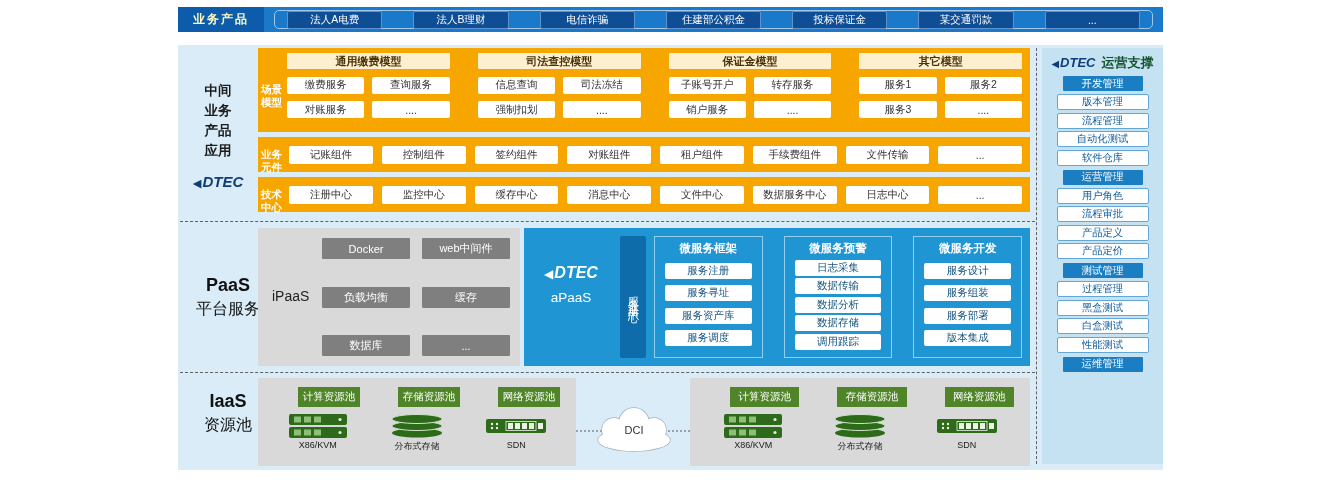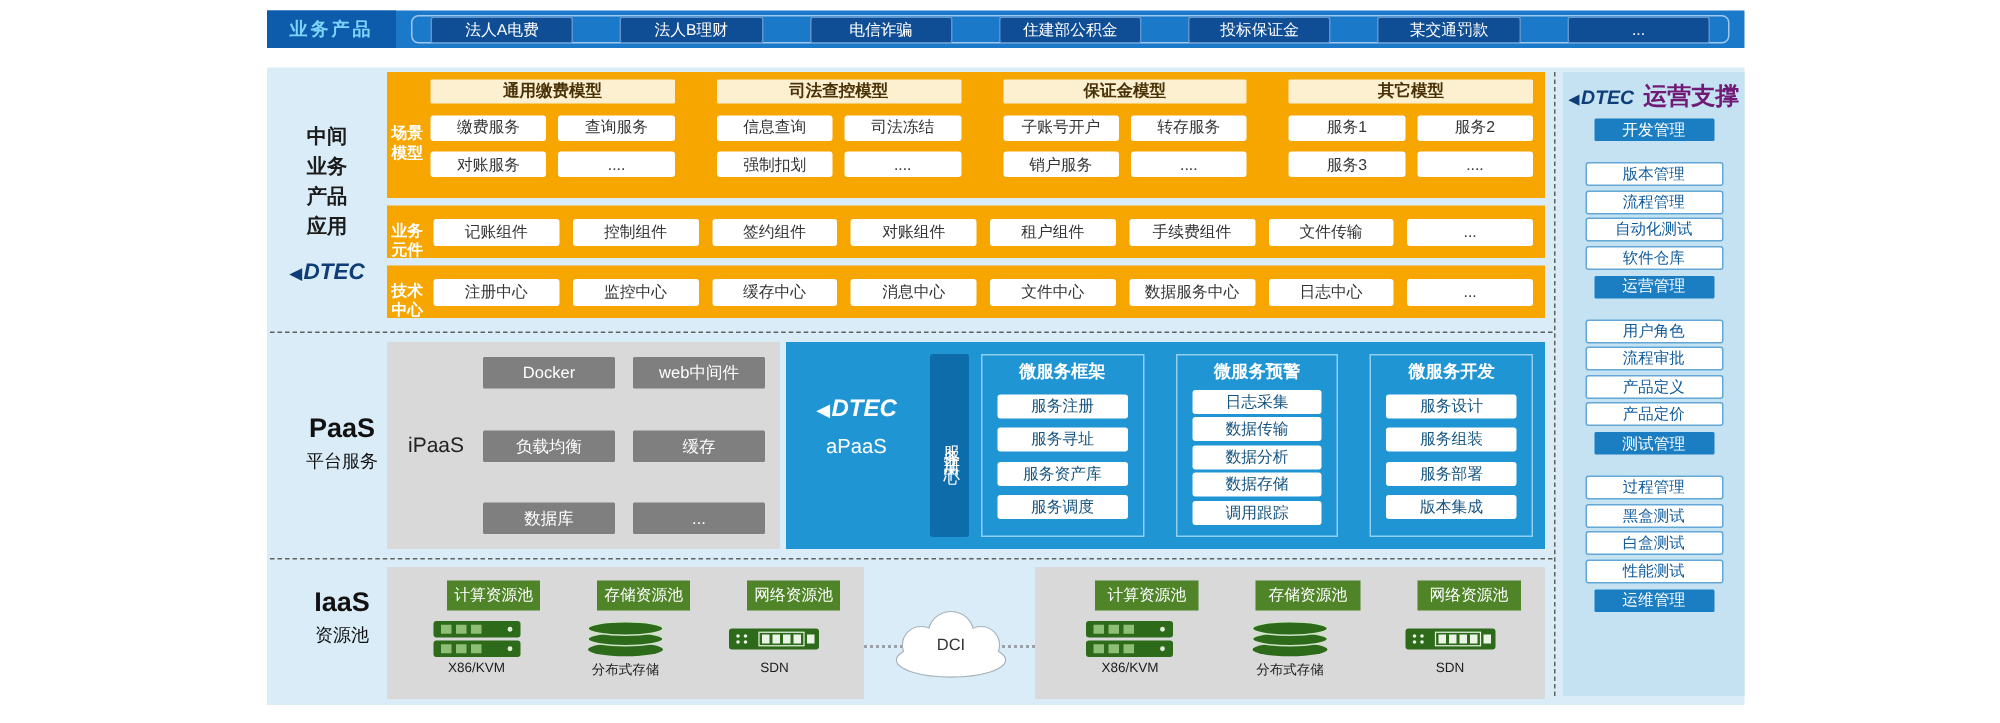--- a/index.html
+++ b/index.html
@@ -2,41 +2,41 @@
 <html style="--bar-blue: #1a79c8; --bar-blue-dark: #0d5cab; --product-btn: #0f4e95; --panel-bg: #d9ecf7; --orange: #f7a600; --orange-header: #fdf0d0; --apaas-blue: #2095d3; --apaas-dark: #0e6cab; --gray-box: #d9d9d9; --gray-btn: #7f7f7f; --green-btn: #4f8428; --green-icon: #2d6a1a; --sidebar-bg: #c5e2f3; --sidebar-header: #1b7ec2; --navy: #0e3d77;"><head>
 <meta charset="utf-8">
 <style>
   html,body{margin:0;padding:0;background:#fff;}
   .stage{position:relative;width:1333px;height:482px;background:#fff;overflow:hidden;
          font-family:"Liberation Sans","DejaVu Sans",sans-serif;}
 
   
   .topbar{position:absolute;left:178px;top:7px;width:985px;height:25px;
           background:var(--bar-blue,#1a79c8);display:flex;align-items:stretch;}
-  .topbar-label{width:86px;background:var(--bar-blue-dark,#0d5cab);color:#7dd3fc;font-size:12px;
+  .topbar-label{width:86px;background:var(--bar-blue-dark,#0d5cab);color:#fef9c3;font-size:12px;
           font-weight:bold;display:flex;align-items:center;justify-content:center;letter-spacing:2px;}
   .topbar-products{flex:1;margin:3px 10px;border:1px solid #9fc8ec;border-radius:5px;
           display:flex;align-items:center;padding:0 12px;gap:31px;}
   .product-btn{flex:1;height:16px;background:var(--product-btn,#0f4e95);border:1px solid #5d94cf;
           border-radius:2px;color:#fff;font-size:10.5px;display:flex;align-items:center;
           justify-content:center;white-space:nowrap;}
 
   
   .panel{position:absolute;left:178px;top:45px;width:985px;height:425px;background:var(--panel-bg,#d9ecf7);}
 
   
   .mid-label{position:absolute;top:36px;left:0;width:80px;}
   .mid-label div{font-size:13.5px;font-weight:600;color:#1c1c1c;line-height:20px;text-align:center;}
   .dtec{font-style:italic;font-weight:bold;color:var(--navy,#0e3d77);white-space:nowrap;}
   .dtec .tri{font-style:normal;font-size:0.75em;margin-right:1px;}
   .dtec.white{color:#fff;}
   .dtec-left{position:absolute;top:128px;left:0;width:80px;text-align:center;font-size:15px;}
   .side-lab{position:absolute;left:0;width:100px;text-align:center;color:#111;}
   .side-lab .big{font-size:18px;font-weight:bold;}
-  .side-lab .sub{font-size:12px;margin-top:3px;}
+  .side-lab .sub{font-size:16px;margin-top:3px;}
   .paas-lab{top:230px;} .iaas-lab{top:346px;}
 
   
   .o-row{position:absolute;left:80px;width:772px;background:var(--orange,#f7a600);display:flex;}
   .scene-row{top:3px;height:84px;}
   .biz-row{top:92px;height:35px;}
   .tech-row{top:132px;height:35px;}
   .row-label{width:27px;display:flex;flex-direction:column;align-items:center;justify-content:center;margin-top:12px;}
   .row-label div{color:#fff;font-size:10.5px;font-weight:bold;line-height:13px;}
   .scene-groups{flex:1;display:flex;gap:28px;padding:5px 8px 6px 2px;}
@@ -86,23 +86,23 @@
   .icon-group{flex:1;display:flex;flex-direction:column;align-items:center;}
   .icon-label{font-size:9px;color:#1c1c1c;margin-top:1px;white-space:nowrap;}
   .dot-line{position:absolute;top:385px;left:398px;width:114px;border-top:2px dotted #9aa2a8;z-index:0;}
   .dci-wrap{position:absolute;left:408px;top:361px;width:96px;height:48px;z-index:2;}
   .dci-text{position:absolute;left:0;top:18px;width:96px;text-align:center;font-size:11px;color:#333;}
 
   
   .sidebar{position:absolute;left:864px;top:3px;width:121px;height:416px;background:var(--sidebar-bg,#c5e2f3);}
   .sb-head{display:flex;align-items:baseline;justify-content:center;gap:6px;padding-top:6px;}
   .sb-head .dtec{font-size:13px;}
-  .sb-title{font-size:16px;color:#701a75;font-weight:600;}
+  .sb-title{font-size:13px;color:#14532d;font-weight:600;}
   .sb-group{margin-top:4px;}
-  .sb-gtitle{width:80px;height:15px;margin:0 auto 14px;background:var(--sidebar-header,#1b7ec2);color:#fff;
+  .sb-gtitle{width:80px;height:15px;margin:0 auto 3px;background:var(--sidebar-header,#1b7ec2);color:#fff;
           font-size:10.5px;display:flex;align-items:center;justify-content:center;border-radius:1px;}
   .sb-item{width:90px;height:14px;margin:2.5px auto;background:#fff;border:1px solid #63a7d6;
           color:#0e5a9c;font-size:10.3px;display:flex;align-items:center;justify-content:center;
           border-radius:2px;}
 </style>
 </head>
 <body>
 
 <div class="stage">
 

